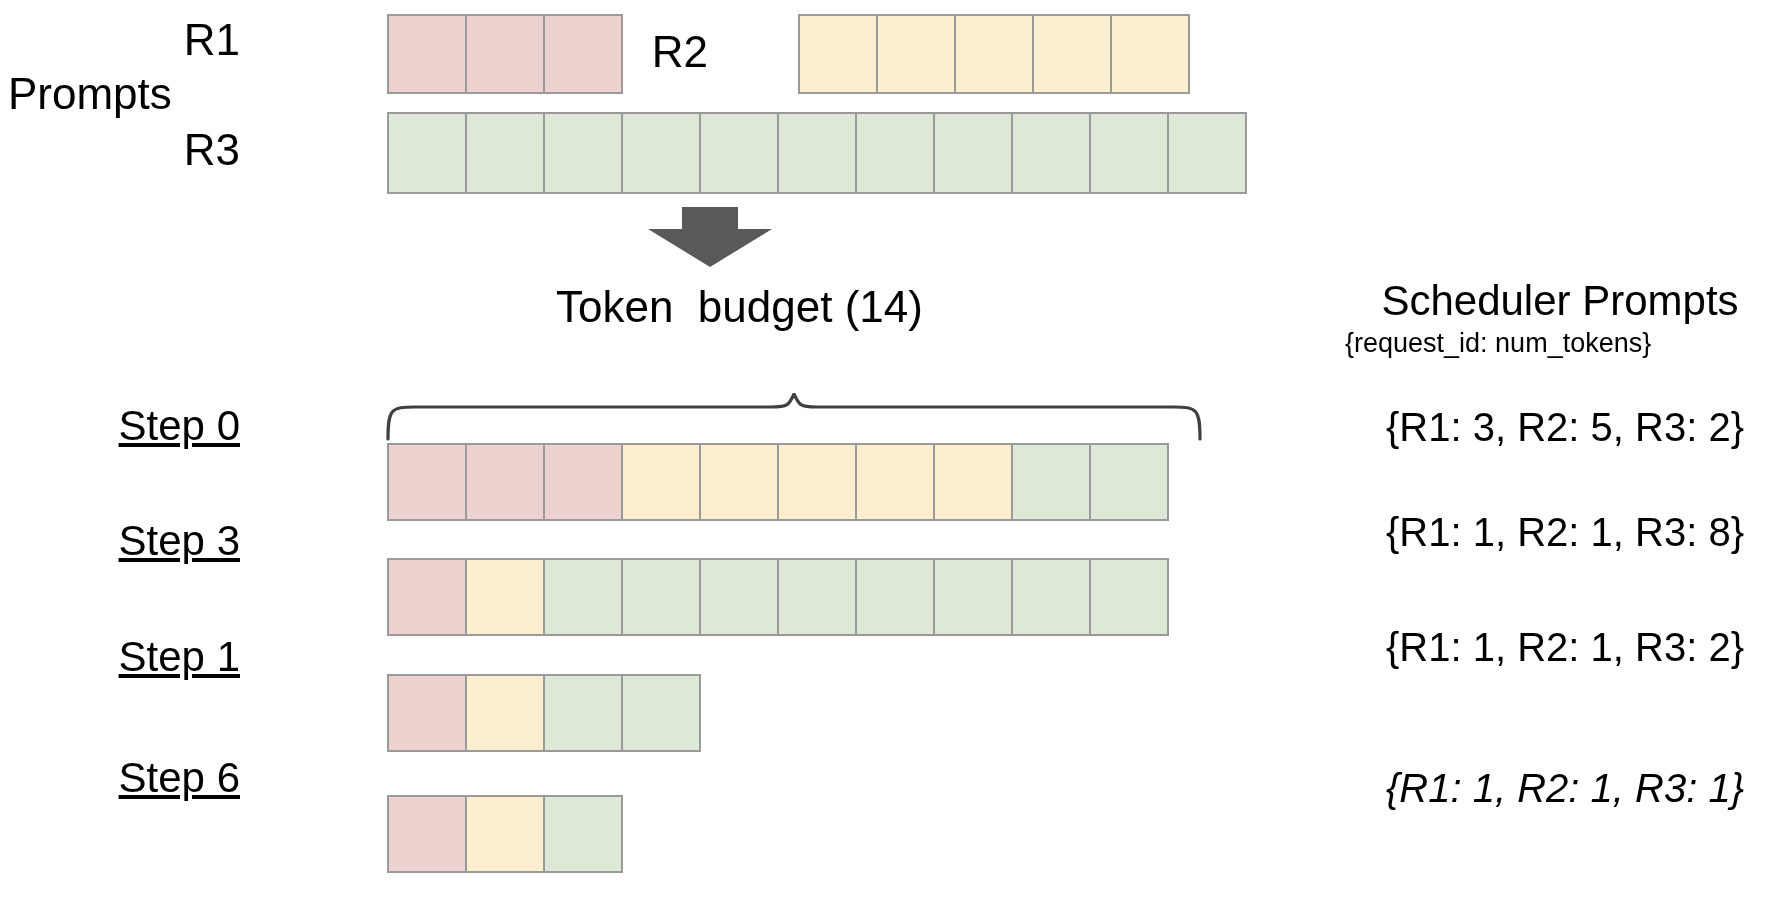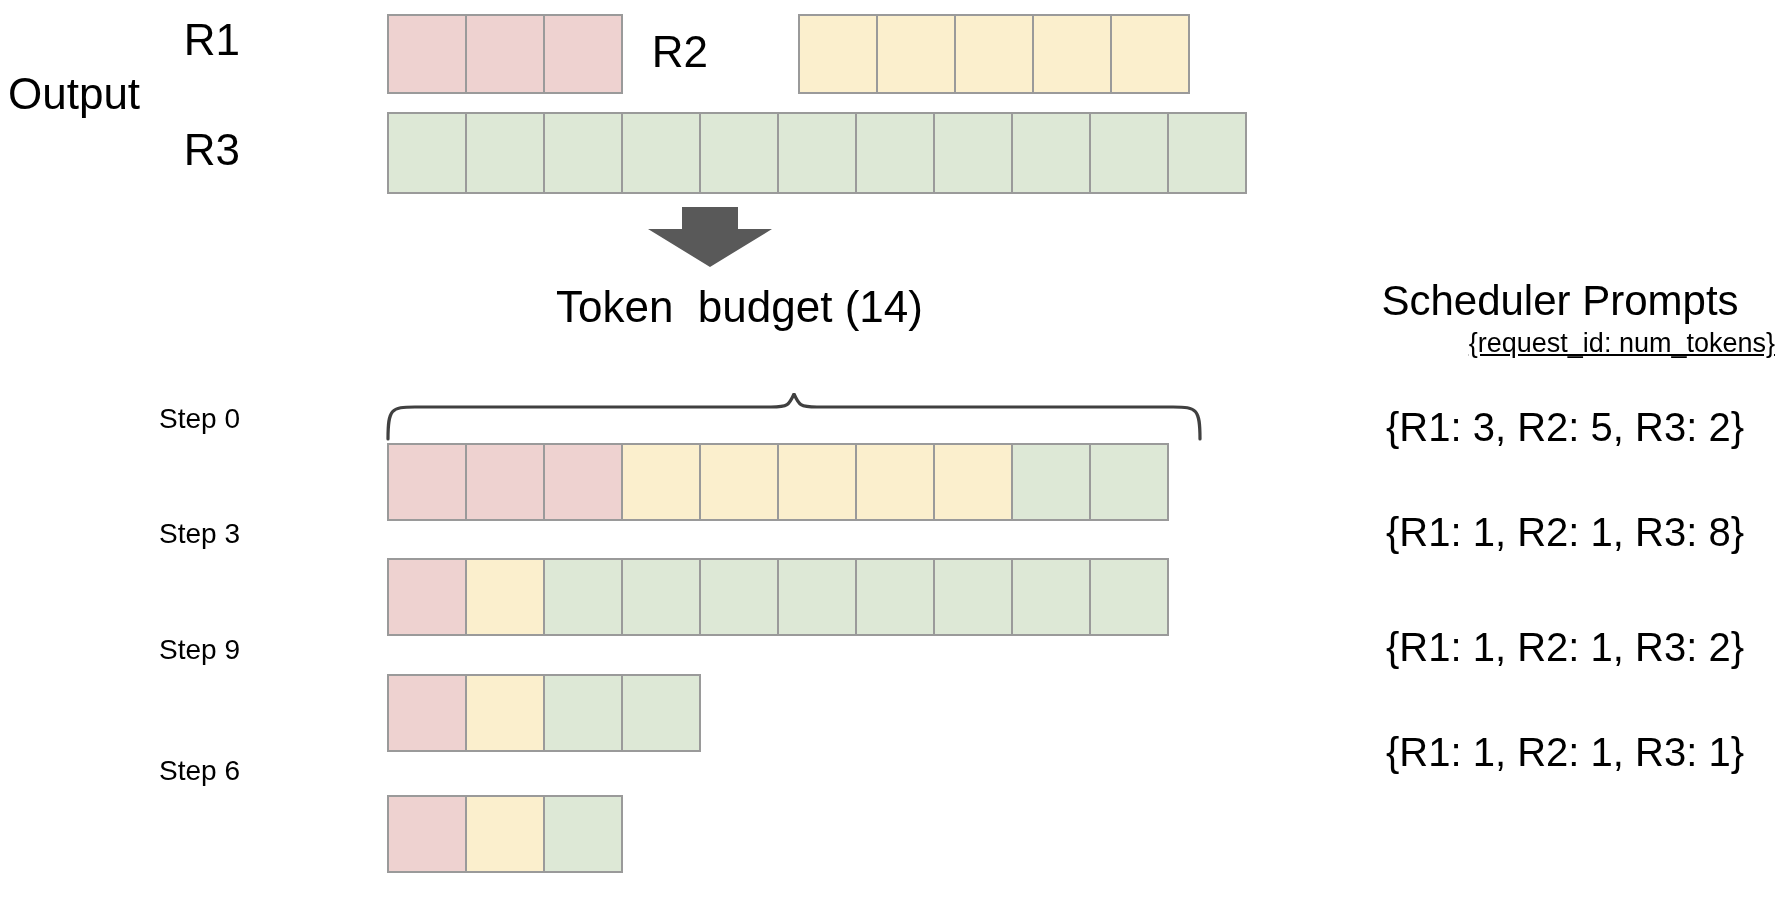--- a/index.html
+++ b/index.html
@@ -42,43 +42,43 @@
     font-size: 44px;
     left: 8px;
     top: 72px;
   }
   .lbl-r {
     font-size: 44px;
     text-align: right;
     width: 120px;
   }
   .lbl-step {
-    font-size: 28px;
+    font-size: 42px;
     text-align: right;
     width: 220px;
+    text-decoration: underline;
   }
   .lbl-budget {
     font-size: 44px;
     left: 556px;
     top: 285px;
   }
   .lbl-sched-title {
     font-size: 42px;
     left: 1345px;
     top: 280px;
     width: 430px;
     text-align: center;
   }
   .lbl-sched-sub {
     font-size: 27px;
     left: 1345px;
     top: 330px;
     width: 430px;
-    text-align: right;
-    text-decoration: underline;
+    text-align: left;
   }
   .lbl-out {
     font-size: 40px;
     left: 1345px;
     width: 440px;
     text-align: center;
     white-space: pre;
   }
 
   
@@ -95,21 +95,21 @@
     position: absolute;
     left: 385px;
     top: 393px;
     width: 818px;
     height: 48px;
   }
 </style>
 </head>
 <body>
 
-<div class="lbl lbl-prompts">Output</div>
+<div class="lbl lbl-prompts">Prompts</div>
 
 <div class="lbl lbl-r" style="left:120px; top:18px;">R1</div>
 
 <div class="cells" id="prompt-row-r1" style="left:387px; top:14px; height:80px;">
     <div class="cell c-pink" style="width: 80px;"></div>
     <div class="cell c-pink" style="width: 80px;"></div>
     <div class="cell c-pink" style="width: 80px;"></div>
   </div>
 
 <div class="lbl lbl-r" style="left:588px; top:30px;">R2</div>
@@ -179,28 +179,28 @@
     <div class="cell c-green" style="width: 80px;"></div>
     <div class="cell c-green" style="width: 80px;"></div>
     <div class="cell c-green" style="width: 80px;"></div>
     <div class="cell c-green" style="width: 80px;"></div>
     <div class="cell c-green" style="width: 80px;"></div>
     <div class="cell c-green" style="width: 80px;"></div>
     <div class="cell c-green" style="width: 80px;"></div>
   </div>
 <div class="lbl lbl-out" style="top:512px;">{R1: 1, R2: 1, R3: 8}</div>
 
-<div class="lbl lbl-step" style="left:20px; top:636px;">Step 9</div>
+<div class="lbl lbl-step" style="left:20px; top:636px;">Step 1</div>
 <div class="cells" id="step-row-2" style="left:387px; top:674px; height:78px;">
     <div class="cell c-pink" style="width: 80px;"></div>
     <div class="cell c-yellow" style="width: 80px;"></div>
     <div class="cell c-green" style="width: 80px;"></div>
     <div class="cell c-green" style="width: 80px;"></div>
   </div>
 <div class="lbl lbl-out" style="top:627px;">{R1: 1, R2: 1, R3: 2}</div>
 
 <div class="lbl lbl-step" style="left:20px; top:757px;">Step 6</div>
 <div class="cells" id="step-row-3" style="left:387px; top:795px; height:78px;">
     <div class="cell c-pink" style="width: 80px;"></div>
     <div class="cell c-yellow" style="width: 80px;"></div>
     <div class="cell c-green" style="width: 80px;"></div>
   </div>
-<div class="lbl lbl-out" style="top:732px;">{R1: 1, R2: 1, R3: 1}</div>
+<div class="lbl lbl-out" style="top:768px;font-style:italic;">{R1: 1, R2: 1, R3: 1}</div>
 
 </body></html>

